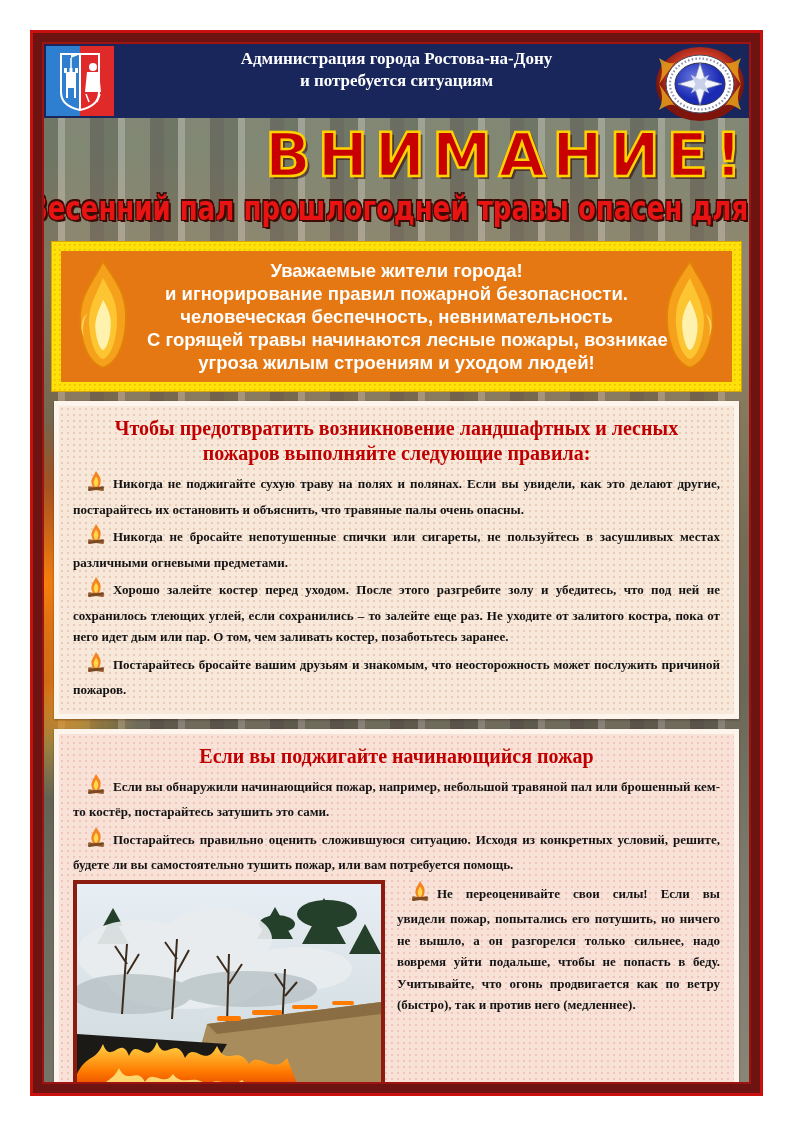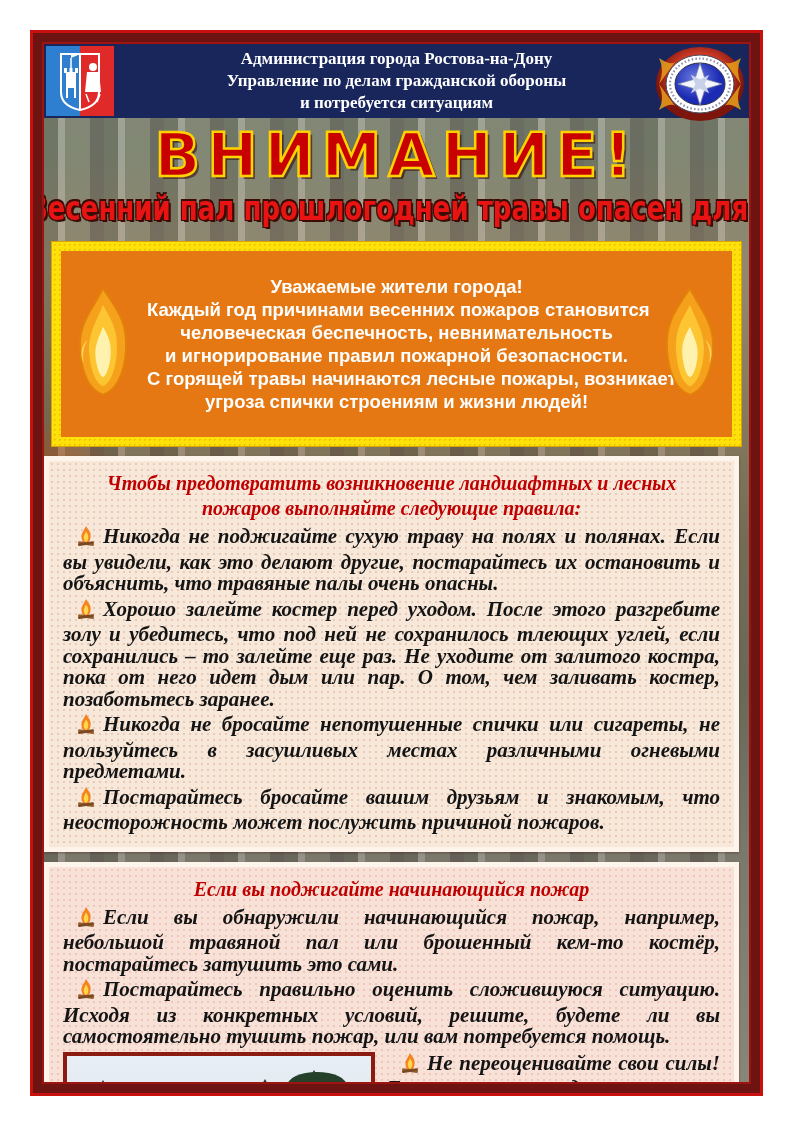--- a/index.html
+++ b/index.html
@@ -18,38 +18,38 @@
       linear-gradient(180deg,#96958a 0%,#8d9383 10%,#a6937c 22%,#9c8468 32%,#7d6c59 48%,#6f675c 62%,#878179 80%,#979188 100%);
   }
 
   
   .header{position:relative;height:74px;background:#18265c;margin:0;}
   .header-text{position:absolute;left:110px;right:110px;top:4px;text-align:center;color:#ffffff;font-weight:bold;font-size:17px;line-height:22px;font-family:"Liberation Serif",serif;}
   .coat{position:absolute;left:2px;top:2px;}
   .emblem{position:absolute;right:3px;top:0px;}
 
   
-  .banner{position:relative;text-align:center;padding-top:6px;height:112px;}
+  .banner{position:relative;text-align:right;padding-top:6px;height:112px;}
   .attention-title{font-family:"DejaVu Sans",sans-serif;font-weight:bold;font-size:60px;line-height:62px;letter-spacing:7px;color:#c80000;-webkit-text-stroke:2.5px #ffd200;text-shadow:3px 3px 0 rgba(50,5,5,.55), -1px -1px 0 rgba(50,5,5,.35);}
   .attention-subtitle{display:inline-block;white-space:nowrap;font-family:"DejaVu Sans",sans-serif;font-weight:bold;font-size:25px;color:#e81414;transform:scale(1.04,1.32);transform-origin:center;margin-top:8px;text-shadow:2px 2px 0 #3a0c04,-1px -1px 0 #3a0c04,1px -1px 0 #3a0c04,-1px 1px 0 #3a0c04;}
 
   
   .notice-wrap{position:relative;margin:6px 8px 0 8px;background:#ffe10a;background-image:radial-gradient(#eec200 1px, transparent 1px);background-size:5px 5px;padding:9px;box-shadow:0 0 0 1px #d8a400;}
-  .notice-box{position:relative;background:#e57813;padding:24px 86px;text-align:center;color:#ffffff;font-family:"Liberation Sans",sans-serif;font-weight:bold;font-size:18.5px;line-height:23px;}
+  .notice-box{position:relative;background:#e57813;padding:8px 86px;text-align:center;color:#ffffff;font-family:"Liberation Sans",sans-serif;font-weight:bold;font-size:18.5px;line-height:23px;}
   .notice-line{white-space:nowrap;}
   .flame{position:absolute;top:50%;transform:translateY(-50%);}
   .flame.left{left:10px;}
   .flame.right{right:10px;transform:translateY(-50%) scaleX(-1);}
 
   
-  .panel{position:relative;margin:10px 10px 0 0;border:5px solid #fdf4ec;box-shadow:0 0 0 1px #caa globalThis;box-sizing:border-box;padding:8px 14px 10px 14px;font-style:italic;}
+  .panel{position:relative;margin:10px 10px 0 10px;border:5px solid #fdf4ec;box-shadow:0 0 0 1px #caa globalThis;box-sizing:border-box;padding:8px 14px 10px 14px;}
   .panel.cream{background:#f7e8da;background-image:radial-gradient(#e9c9b8 1px, transparent 1px);background-size:6px 6px;box-shadow:0 1px 2px rgba(60,20,10,.4);}
   .panel.pink{background:#f8e2d8;background-image:radial-gradient(#efc5bc 1px, transparent 1px);background-size:6px 6px;box-shadow:0 1px 2px rgba(60,20,10,.4);}
   .panel-heading{color:#c00000;font-weight:bold;font-size:20px;line-height:25px;text-align:center;margin:2px 10px 4px 10px;}
-  .rule{margin:2px 0 3px 0;font-weight:bold;font-size:21px;line-height:21.5px;color:#141414;text-align:justify;}
+  .rule{margin:2px 0 3px 0;font-weight:bold;font-size:13px;line-height:21.5px;color:#141414;text-align:justify;}
   .rule .campfire{display:inline-block;vertical-align:-4px;margin:0 8px 0 14px;}
 
   .bottom-row{display:flex;gap:12px;margin-top:4px;}
   .photo-frame{flex:0 0 auto;border:4px solid #8c1b10;width:304px;height:212px;line-height:0;background:#223;}
   .right-col{flex:1 1 auto;min-width:0;}
 </style>
 </head>
 <body>
 
 <div class="frame">
@@ -74,21 +74,20 @@
             <path d="M25,12 l7,-3 l-7,-2 z"></path>
             <circle cx="47" cy="21" r="4"></circle>
             <path d="M41,26 h12 l2,20 h-16 z"></path>
             <line x1="40" y1="48" x2="43" y2="56" stroke="#ffffff" stroke-width="1.5"></line>
             <line x1="54" y1="48" x2="51" y2="56" stroke="#ffffff" stroke-width="1.5"></line>
           </g>
         </svg>
       </span>
       <div class="header-text">
         <div>Администрация города Ростова-на-Дону</div>
-        <div>Управление по делам гражданской обороны</div>
         <div>и потребуется ситуациям</div>
       </div>
       <span class="emblem">
         <svg width="92" height="80" viewBox="0 0 92 80">
           <defs>
             <radialGradient id="gB" cx="40%" cy="35%">
                   <stop offset="0%" stop-color="#6a7be0"></stop>
                   <stop offset="100%" stop-color="#1c2bb4"></stop>
                 </radialGradient>
             <radialGradient id="gR" cx="50%" cy="40%">
@@ -116,25 +115,24 @@
       <div class="notice-box">
         <span class="flame left">
           <svg width="64" height="118" viewBox="0 0 70 120">
             <path d="M35,2 C50,25 62,38 60,70 C58,98 48,114 35,118 C22,114 12,98 10,70 C8,40 22,28 35,2 Z" fill="#f6a11c" stroke="#e2820a" stroke-width="2"></path>
             <path d="M35,20 C45,38 52,48 50,74 C48,95 42,106 35,109 C28,106 22,95 20,74 C18,52 27,40 35,20 Z" fill="#fdc531"></path>
             <path d="M35,44 C41,55 45,62 43,79 C41,92 38,98 35,99 C32,98 29,92 27,79 C25,64 31,55 35,44 Z" fill="#fff2ae"></path>
             <path d="M18,58 C14,66 12,74 14,84 C10,76 10,66 18,58 Z" fill="#fdd563" opacity=".9"></path>
           </svg>
         </span>
         <div class="notice-line">Уважаемые жители города!</div>
-        <div class="notice-line">Каждый год причинами весенних пожаров становится</div>
+        <div class="notice-line">и игнорирование правил пожарной безопасности.</div>
         <div class="notice-line">человеческая беспечность, невнимательность</div>
-        <div class="notice-line">и игнорирование правил пожарной безопасности.</div>
         <div class="notice-line">С горящей травы начинаются лесные пожары, возникает</div>
-        <div class="notice-line">угроза спички строениям и жизни людей!</div>
+        <div class="notice-line">угроза жилым строениям и уходом людей!</div>
         <span class="flame right">
           <svg width="64" height="118" viewBox="0 0 70 120">
             <path d="M35,2 C50,25 62,38 60,70 C58,98 48,114 35,118 C22,114 12,98 10,70 C8,40 22,28 35,2 Z" fill="#f6a11c" stroke="#e2820a" stroke-width="2"></path>
             <path d="M35,20 C45,38 52,48 50,74 C48,95 42,106 35,109 C28,106 22,95 20,74 C18,52 27,40 35,20 Z" fill="#fdc531"></path>
             <path d="M35,44 C41,55 45,62 43,79 C41,92 38,98 35,99 C32,98 29,92 27,79 C25,64 31,55 35,44 Z" fill="#fff2ae"></path>
             <path d="M18,58 C14,66 12,74 14,84 C10,76 10,66 18,58 Z" fill="#fdd563" opacity=".9"></path>
           </svg>
         </span>
       </div>
     </div>
@@ -145,27 +143,27 @@
                 <path d="M10,1 C13,6 16,8 15,14 C14.5,18 12.5,20 10,20 C7.5,20 5.5,18 5,14 C4.5,9 8,6 10,1 Z" fill="#f5831e"></path>
                 <path d="M10,7 C12,10 13,11.5 12.5,14.5 C12,17 11,18.3 10,18.3 C9,18.3 8,17 7.5,14.5 C7,11.5 9,9.5 10,7 Z" fill="#ffd84d"></path>
                 <rect x="1" y="19" width="18" height="3" rx="1.5" transform="rotate(8 10 20.5)" fill="#9a6231"></rect>
                 <rect x="1" y="19" width="18" height="3" rx="1.5" transform="rotate(-8 10 20.5)" fill="#7c4a22"></rect>
               </svg></span><span>Никогда не поджигайте сухую траву на полях и полянах. Если вы увидели, как это делают другие, постарайтесь их остановить и объяснить, что травяные палы очень опасны.</span></p>
       <p class="rule"><span class="campfire"><svg width="18" height="22" viewBox="0 0 20 24">
                 <path d="M10,1 C13,6 16,8 15,14 C14.5,18 12.5,20 10,20 C7.5,20 5.5,18 5,14 C4.5,9 8,6 10,1 Z" fill="#f5831e"></path>
                 <path d="M10,7 C12,10 13,11.5 12.5,14.5 C12,17 11,18.3 10,18.3 C9,18.3 8,17 7.5,14.5 C7,11.5 9,9.5 10,7 Z" fill="#ffd84d"></path>
                 <rect x="1" y="19" width="18" height="3" rx="1.5" transform="rotate(8 10 20.5)" fill="#9a6231"></rect>
                 <rect x="1" y="19" width="18" height="3" rx="1.5" transform="rotate(-8 10 20.5)" fill="#7c4a22"></rect>
+              </svg></span><span>Никогда не бросайте непотушенные спички или сигареты, не пользуйтесь в засушливых местах различными огневыми предметами.</span></p>
+      <p class="rule"><span class="campfire"><svg width="18" height="22" viewBox="0 0 20 24">
+                <path d="M10,1 C13,6 16,8 15,14 C14.5,18 12.5,20 10,20 C7.5,20 5.5,18 5,14 C4.5,9 8,6 10,1 Z" fill="#f5831e"></path>
+                <path d="M10,7 C12,10 13,11.5 12.5,14.5 C12,17 11,18.3 10,18.3 C9,18.3 8,17 7.5,14.5 C7,11.5 9,9.5 10,7 Z" fill="#ffd84d"></path>
+                <rect x="1" y="19" width="18" height="3" rx="1.5" transform="rotate(8 10 20.5)" fill="#9a6231"></rect>
+                <rect x="1" y="19" width="18" height="3" rx="1.5" transform="rotate(-8 10 20.5)" fill="#7c4a22"></rect>
               </svg></span><span>Хорошо залейте костер перед уходом. После этого разгребите золу и убедитесь, что под ней не сохранилось тлеющих углей, если сохранились – то залейте еще раз. Не уходите от залитого костра, пока от него идет дым или пар. О том, чем заливать костер, позаботьтесь заранее.</span></p>
-      <p class="rule"><span class="campfire"><svg width="18" height="22" viewBox="0 0 20 24">
-                <path d="M10,1 C13,6 16,8 15,14 C14.5,18 12.5,20 10,20 C7.5,20 5.5,18 5,14 C4.5,9 8,6 10,1 Z" fill="#f5831e"></path>
-                <path d="M10,7 C12,10 13,11.5 12.5,14.5 C12,17 11,18.3 10,18.3 C9,18.3 8,17 7.5,14.5 C7,11.5 9,9.5 10,7 Z" fill="#ffd84d"></path>
-                <rect x="1" y="19" width="18" height="3" rx="1.5" transform="rotate(8 10 20.5)" fill="#9a6231"></rect>
-                <rect x="1" y="19" width="18" height="3" rx="1.5" transform="rotate(-8 10 20.5)" fill="#7c4a22"></rect>
-              </svg></span><span>Никогда не бросайте непотушенные спички или сигареты, не пользуйтесь в засушливых местах различными огневыми предметами.</span></p>
       <p class="rule"><span class="campfire"><svg width="18" height="22" viewBox="0 0 20 24">
                 <path d="M10,1 C13,6 16,8 15,14 C14.5,18 12.5,20 10,20 C7.5,20 5.5,18 5,14 C4.5,9 8,6 10,1 Z" fill="#f5831e"></path>
                 <path d="M10,7 C12,10 13,11.5 12.5,14.5 C12,17 11,18.3 10,18.3 C9,18.3 8,17 7.5,14.5 C7,11.5 9,9.5 10,7 Z" fill="#ffd84d"></path>
                 <rect x="1" y="19" width="18" height="3" rx="1.5" transform="rotate(8 10 20.5)" fill="#9a6231"></rect>
                 <rect x="1" y="19" width="18" height="3" rx="1.5" transform="rotate(-8 10 20.5)" fill="#7c4a22"></rect>
               </svg></span><span>Постарайтесь бросайте вашим друзьям и знакомым, что неосторожность может послужить причиной пожаров.</span></p>
     </div>
 
     <div class="panel pink">
       <div class="panel-heading">Если вы поджигайте начинающийся пожар</div>

